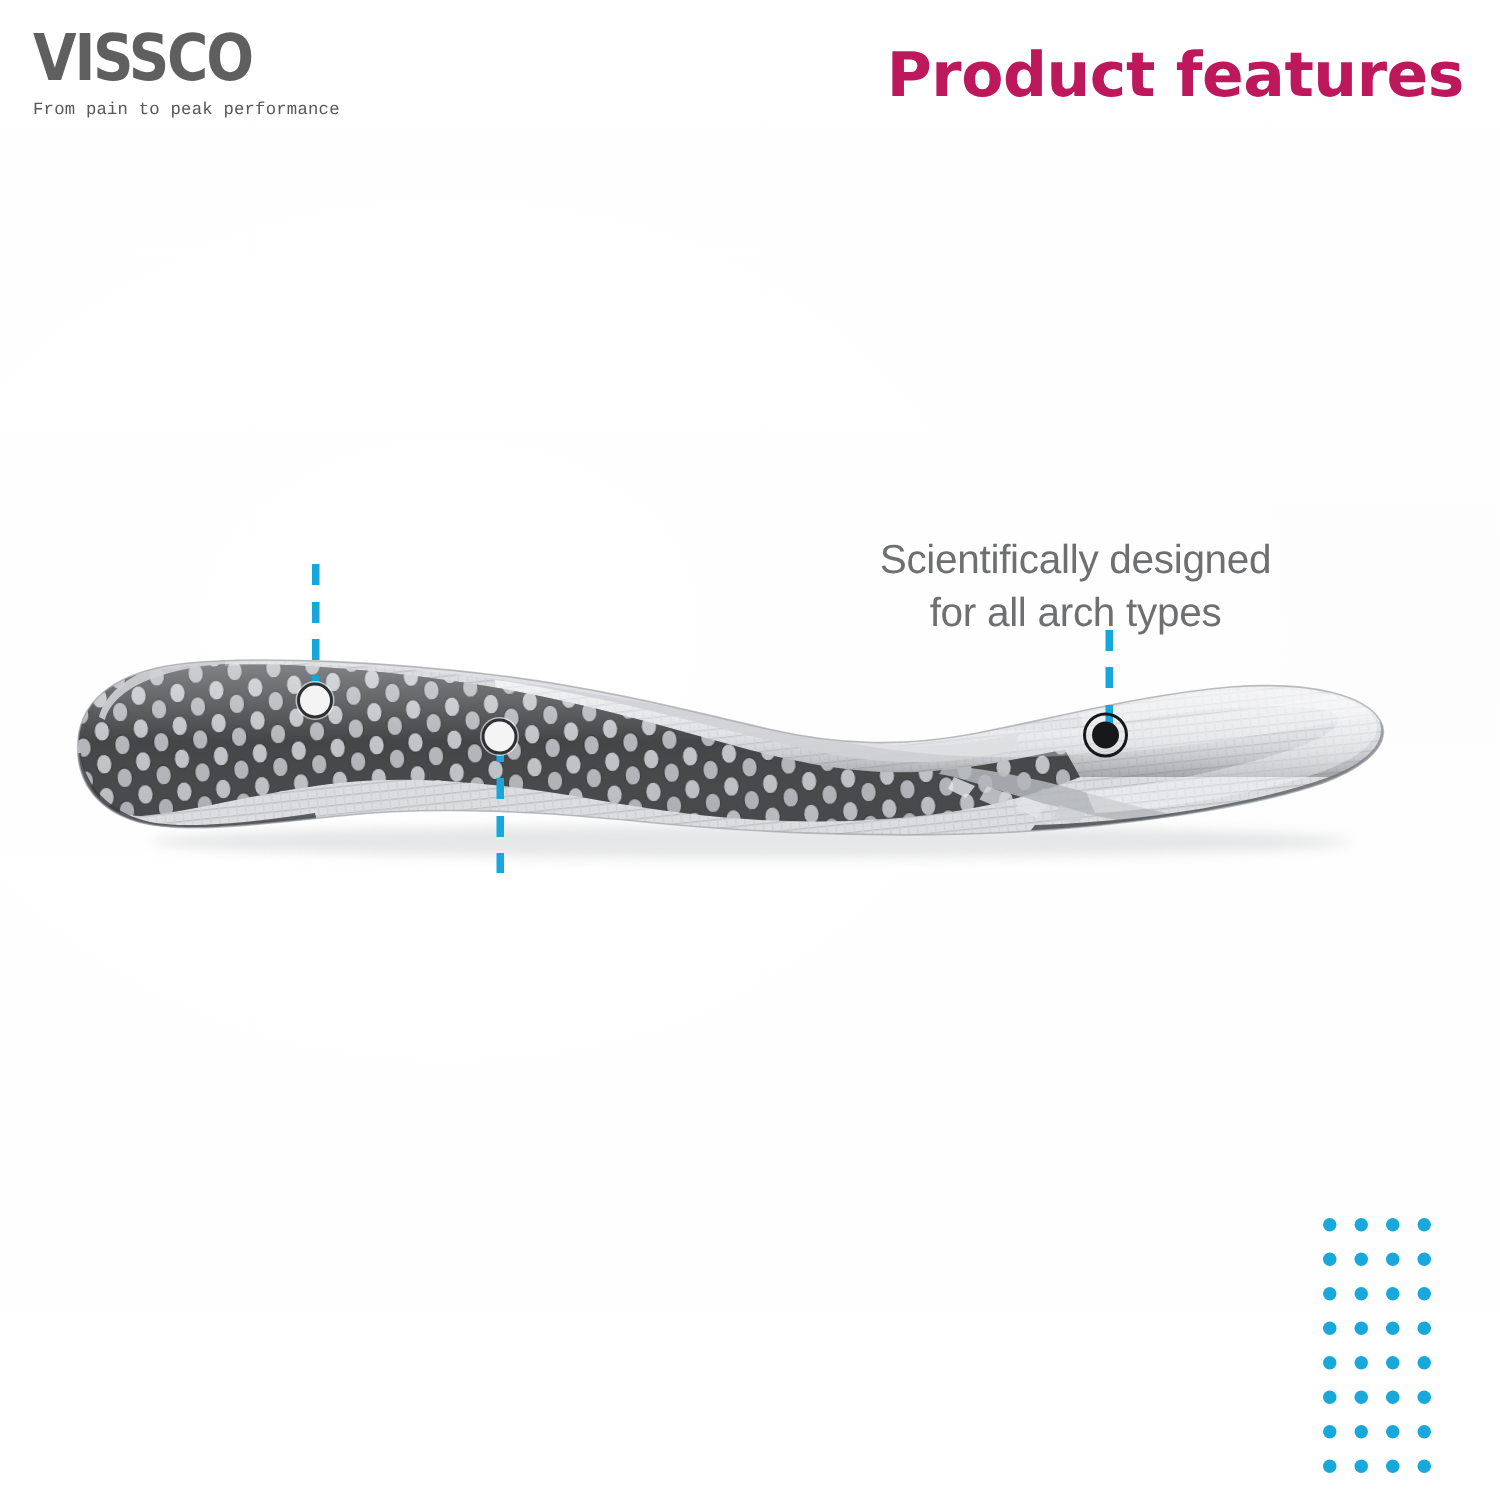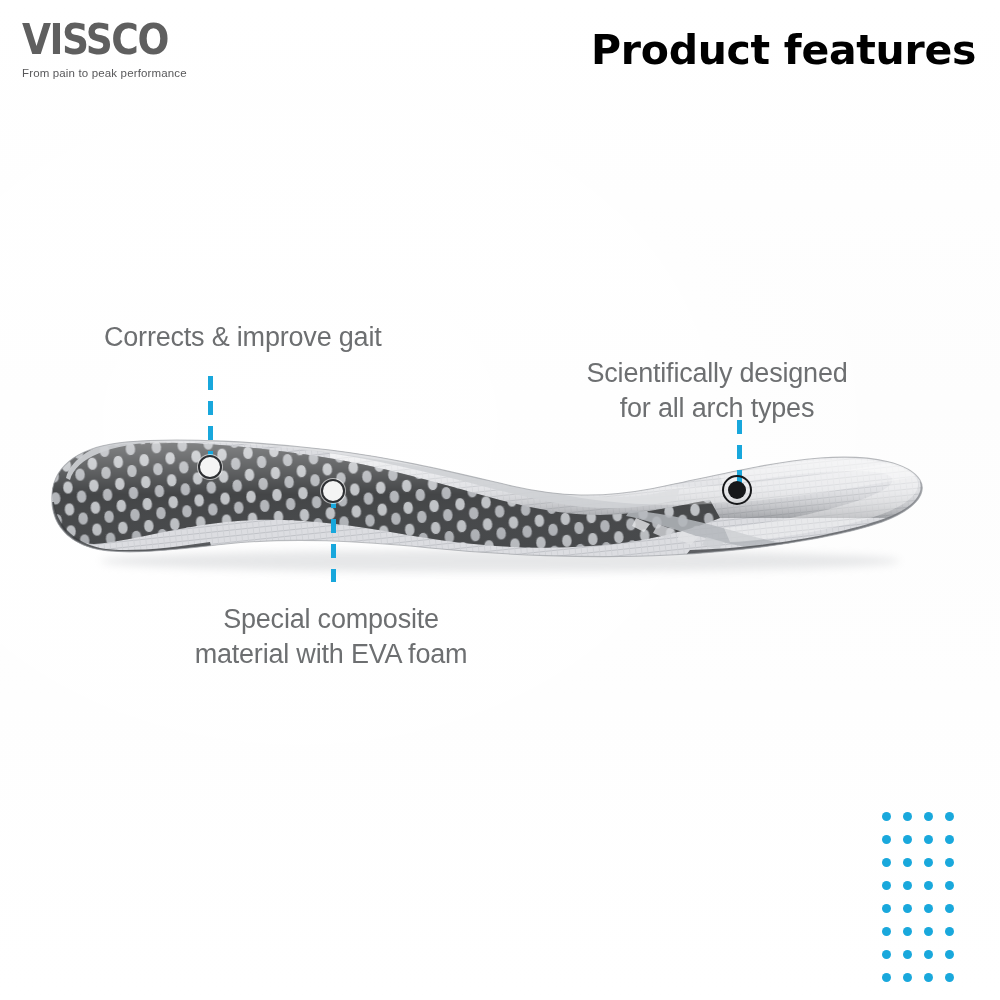--- a/index.html
+++ b/index.html
@@ -72,35 +72,35 @@
     font-size: 43px;
     letter-spacing: -1.5px;
     color: #5f5f5f;
     line-height: 1;
     font-stretch: condensed;
     transform: scaleX(0.97);
     transform-origin: left center;
   }
   .logo-tagline {
     margin-top: 7px;
-    font-family: Liberation Sans, sans-serif;
+    font-family: Liberation Mono, monospace;
     font-size: 11.5px;
     color: #58585a;
     letter-spacing: 0.15px;
     line-height: 1;
   }
 
   .page-title {
     position: absolute;
     right: 24px;
     top: 26px;
     font-family: "DejaVu Sans", sans-serif;
     font-size: 41px;
     font-weight: 700;
-    color: #000000;
+    color: #be185d;
     letter-spacing: -0.3px;
     white-space: nowrap;
     text-align: center;
   }
 
   
   .callout {
     position: absolute;
     color: #6d6f71;
     font-family: "Liberation Sans", sans-serif;
@@ -357,27 +357,24 @@
   <div class="leader leader-1"></div>
 
   <div class="leader leader-2"></div>
 
   <div class="leader leader-3"></div>
 
   <div class="marker marker-light marker-1"></div>
   <div class="marker marker-light marker-2"></div>
   <div class="marker marker-dark marker-3"></div>
 
-  <div class="callout callout-gait">Corrects &amp; improve gait</div>
 
   <div class="callout callout-arch">Scientifically designed
 for all arch types</div>
 
-  <div class="callout callout-material">Special composite
-material with EVA foam</div>
 
   <div class="dot-grid dot-grid-br" id="dot-grid" style="grid-template-columns: repeat(4, 9px); grid-template-rows: repeat(8, 9px);">
       <span class="dot" style="background: rgb(25, 168, 220);"></span>
       <span class="dot" style="background: rgb(25, 168, 220);"></span>
       <span class="dot" style="background: rgb(25, 168, 220);"></span>
       <span class="dot" style="background: rgb(25, 168, 220);"></span>
       <span class="dot" style="background: rgb(25, 168, 220);"></span>
       <span class="dot" style="background: rgb(25, 168, 220);"></span>
       <span class="dot" style="background: rgb(25, 168, 220);"></span>
       <span class="dot" style="background: rgb(25, 168, 220);"></span>

